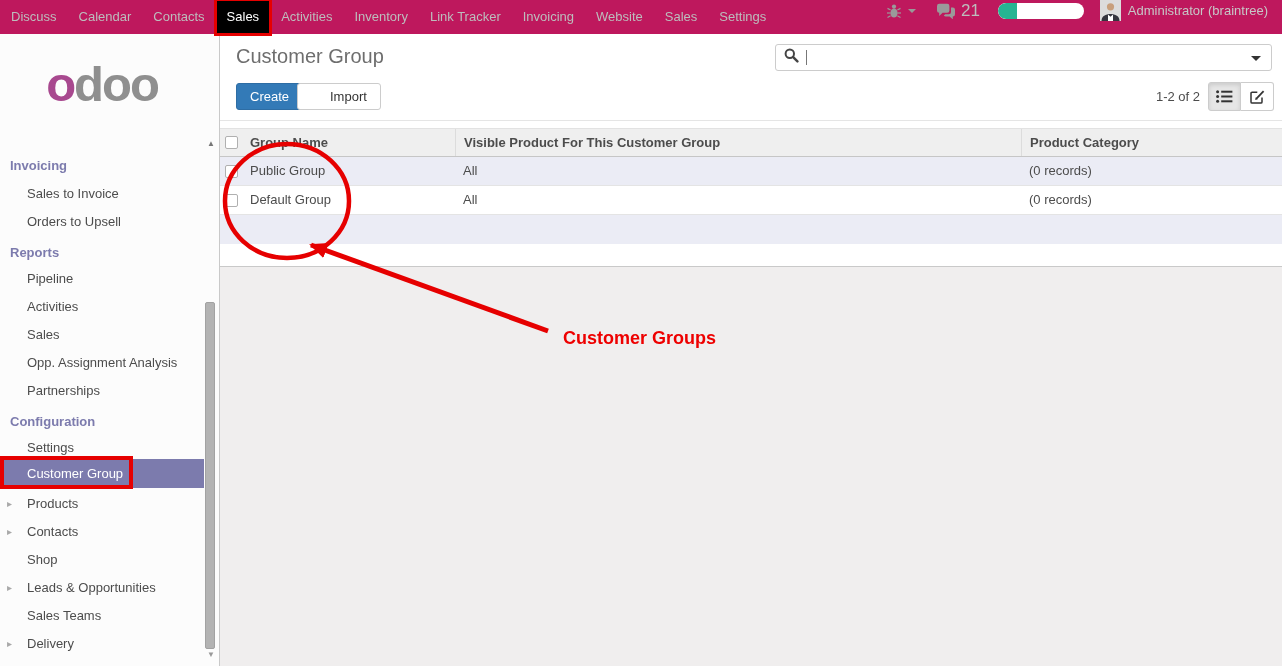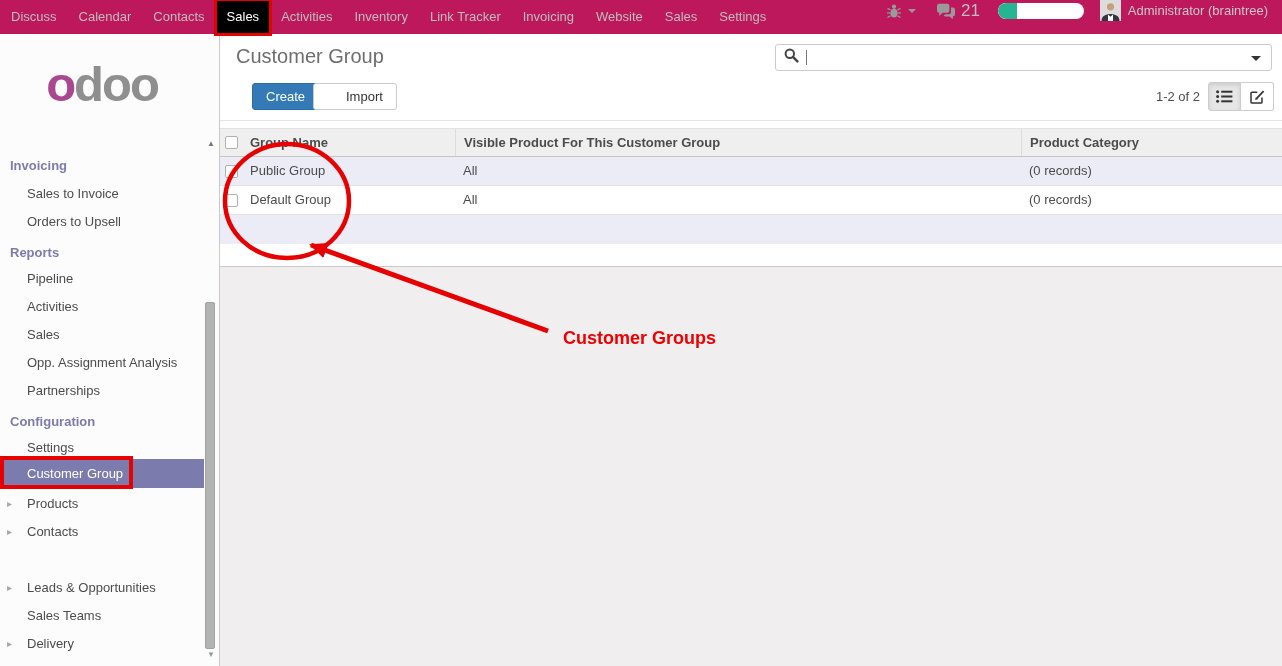--- a/index.html
+++ b/index.html
@@ -30,21 +30,21 @@
   .sb-thumb { position:absolute; left:205px; top:268px; width:10px; height:347px; background:#b3b3b3; border:1px solid #a2a2a2; border-radius:2px; }
   .sb-scroll-dn { position:absolute; left:204px; top:616px; width:14px; text-align:center; font-size:8px; color:#999; }
 
   
   .content { position:absolute; left:220px; top:34px; width:1062px; height:632px; background:#f0eeee; }
   .panel-white { position:absolute; left:0; top:0; width:1062px; height:233px; background:#fff; border-bottom:1px solid #c9c9c9; }
   .page-title { position:absolute; left:16px; top:11px; font-size:20px; color:#6e6e6e; }
   .searchview { position:absolute; right:10px; top:10px; width:497px; height:27px; background:#fff; border:1px solid #ccc; border-radius:3px; display:flex; align-items:center; padding:0 26px 0 8px; }
   .text-cursor { width:1px; height:15px; background:#777; margin-left:7px; }
   .search-arrow { position:absolute; right:10px; top:11px; width:0; height:0; border-left:5px solid transparent; border-right:5px solid transparent; border-top:5px solid #333; }
-  .btn { position:absolute; top:49px; height:27px; font-size:13px; border-radius:3px; padding:0 13px; cursor:pointer; font-family:"Liberation Sans",sans-serif;margin-left:16px; }
+  .btn { position:absolute; top:49px; height:27px; font-size:13px; border-radius:3px; padding:0 13px; cursor:pointer; font-family:"Liberation Sans",sans-serif; }
   .btn-create { left:16px; background:#337ab7; border:1px solid #2e6da4; color:#fff; }
   .btn-import { left:77px; background:#fff; border:1px solid #ccc; color:#333;padding-left:32px; }
   .pager { position:absolute; right:82px; top:55px; font-size:13px; color:#4c4c4c;margin-left:8px; }
   .switcher { position:absolute; right:8px; top:48px; display:flex; }
   .sw-btn { width:33px; height:29px; border:1px solid #ccc; background:#fff; display:flex; align-items:center; justify-content:center; cursor:pointer; }
   .sw-btn.first { border-radius:3px 0 0 3px; }
   .sw-btn.last { border-radius:0 3px 3px 0; border-left:none; }
   .sw-btn.active { background:#e6e6e6; box-shadow:inset 0 2px 4px rgba(0,0,0,.12); }
   .cp-divider { position:absolute; left:0; right:0; top:86px; height:1px; background:#e5e5e5; }
 
@@ -131,20 +131,21 @@
   <div class="si" style="top:231px">Pipeline</div>
   <div class="si" style="top:259px">Activities</div>
   <div class="si" style="top:287px">Sales</div>
   <div class="si" style="top:315px">Opp. Assignment Analysis</div>
   <div class="si" style="top:343px">Partnerships</div>
   <div class="si section" style="top:374px">Configuration</div>
   <div class="si" style="top:400px">Settings</div>
   <div class="si selected" style="top:425px">Customer Group</div>
   <div class="si" style="top:456px"><span class="chev">▸</span><span>Products</span></div>
   <div class="si" style="top:484px"><span class="chev">▸</span><span>Contacts</span></div>
+  <div class="si" style="top:512px">Shop</div>
   <div class="si" style="top:540px"><span class="chev">▸</span><span>Leads &amp; Opportunities</span></div>
   <div class="si" style="top:568px">Sales Teams</div>
   <div class="si" style="top:596px"><span class="chev">▸</span><span>Delivery</span></div>
 
   <div class="sb-scroll-up">▲</div>
   <div class="sb-thumb"></div>
   <div class="sb-scroll-dn">▼</div>
 </div>
 
 <div class="content">

